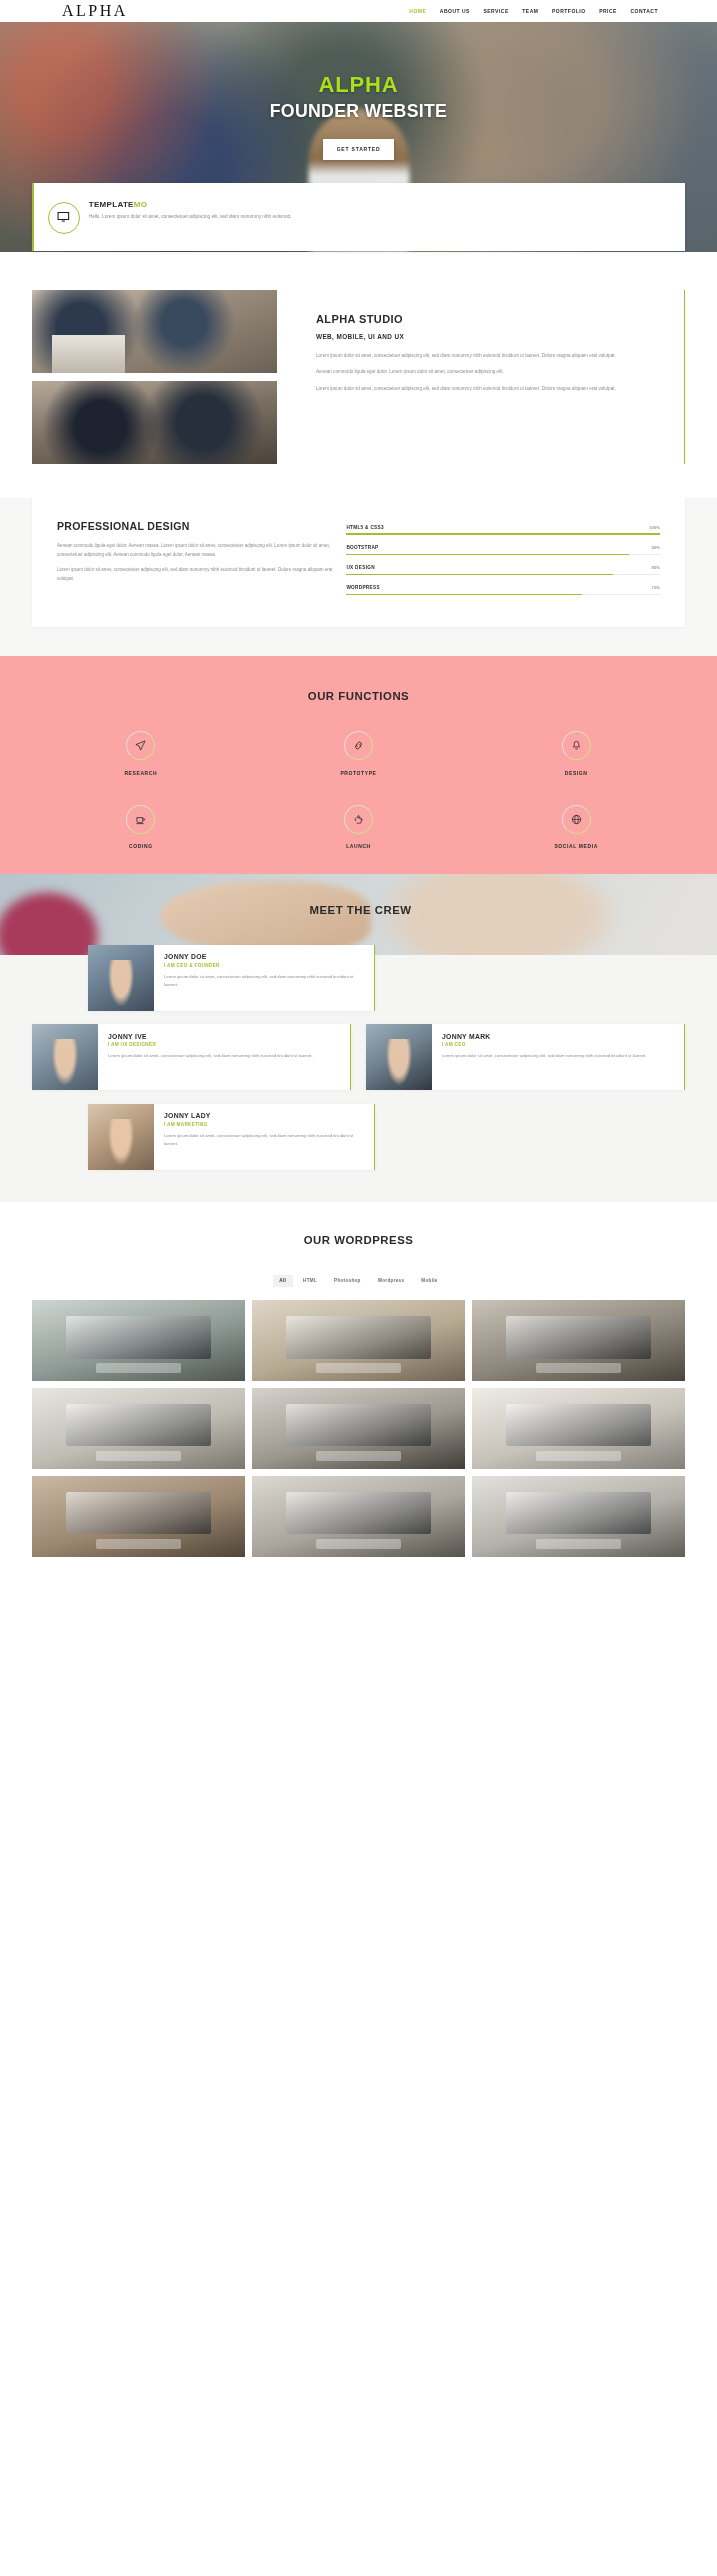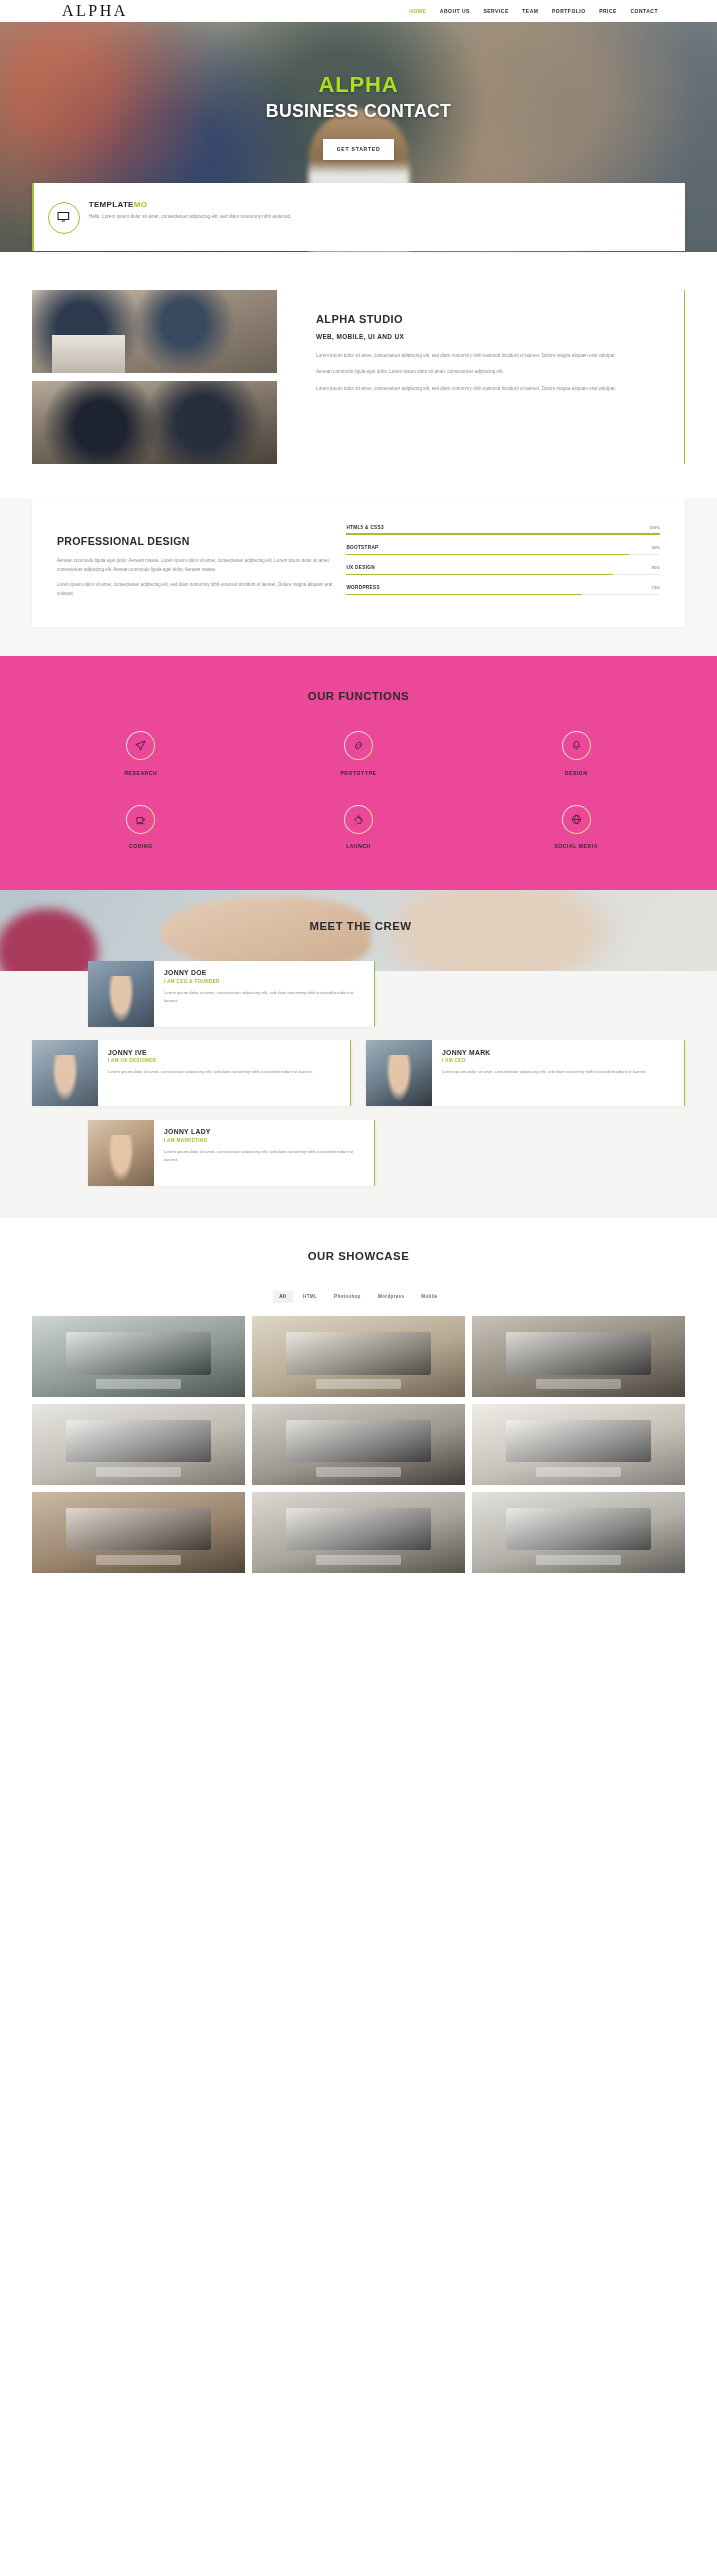--- a/index.html
+++ b/index.html
@@ -217,21 +217,20 @@
 
   
   .prof-band { background: #f7f7f5; padding: 0 0 29px 0; }
   .prof {
     margin: 0 32px;
     background: #fff;
     display: flex;
     padding: 22px 25px 22px 25px;
     gap: 12px;
     box-shadow: 0 0.8px 3.4px rgba(0,0,0,.06);
-    align-items: flex-end;
   }
   .prof-left { width: 46%; }
   .prof-h {
     font-size: 10.6px;
     font-weight: bold;
     letter-spacing: 0.3px;
     color: #2b2b2b;
     margin-bottom: 10px;
   }
   .prof-p {
@@ -247,21 +246,21 @@
     margin-bottom: 3.4px;
   }
   .skill-name {
     font-size: 4.7px; font-weight: bold; letter-spacing: 0.3px; color: #2b2b2b;
   }
   .skill-pct { font-size: 4.2px; color: #9a9a9a; font-weight: bold; }
   .skill-track { height: 1.7px; background: #ececec; width: 100%; }
   .skill-fill { height: 1.7px; background: #9fc131; }
 
   
-  .functions { background: #ec4899; padding: 34px 32px 41px 32px; }
+  .functions { background: #fca5a5; padding: 34px 32px 25px 32px; }
   .sec-title {
     text-align: center;
     font-size: 11.4px;
     font-weight: bold;
     letter-spacing: 0.5px;
     color: #2b2b2b;
     margin-bottom: 29px;
   }
   .fn-grid {
     display: grid;
@@ -417,21 +416,21 @@
       <div class="navlink">PRICE</div>
       <div class="navlink">CONTACT</div>
     </div>
   </div>
 
   <div class="hero">
     <div class="hero-bg"></div>
     <div class="hero-person"></div>
     <div class="hero-inner">
       <div class="hero-title">ALPHA</div>
-      <div class="hero-sub">BUSINESS CONTACT</div>
+      <div class="hero-sub">FOUNDER WEBSITE</div>
       <div class="hero-btn">GET STARTED</div>
     </div>
   </div>
 
   <div class="features-wrap">
     <div class="features">
 
       <div class="feature">
         <div class="f-icon">
           <svg viewBox="0 0 24 24">
@@ -623,21 +622,21 @@
         <div class="m-body">
           <div class="m-name">JONNY LADY</div>
           <div class="m-role">I AM MARKETING</div>
           <div class="m-text">Lorem ipsum dolor sit amet, consectetuer adipiscing elit, sed diam nonummy nibh euismod tincidunt ut laoreet.</div>
         </div>
       </div>
     </div>
   </div>
 
   <div class="showcase">
-    <div class="sec-title">OUR SHOWCASE</div>
+    <div class="sec-title">OUR WORDPRESS</div>
     <div class="filters">
       <div class="filter active">All</div>
       <div class="filter">HTML</div>
       <div class="filter">Photoshop</div>
       <div class="filter">Wordpress</div>
       <div class="filter">Mobile</div>
     </div>
     <div class="grid">
       <div class="tile t1"></div>
       <div class="tile t2"></div>

